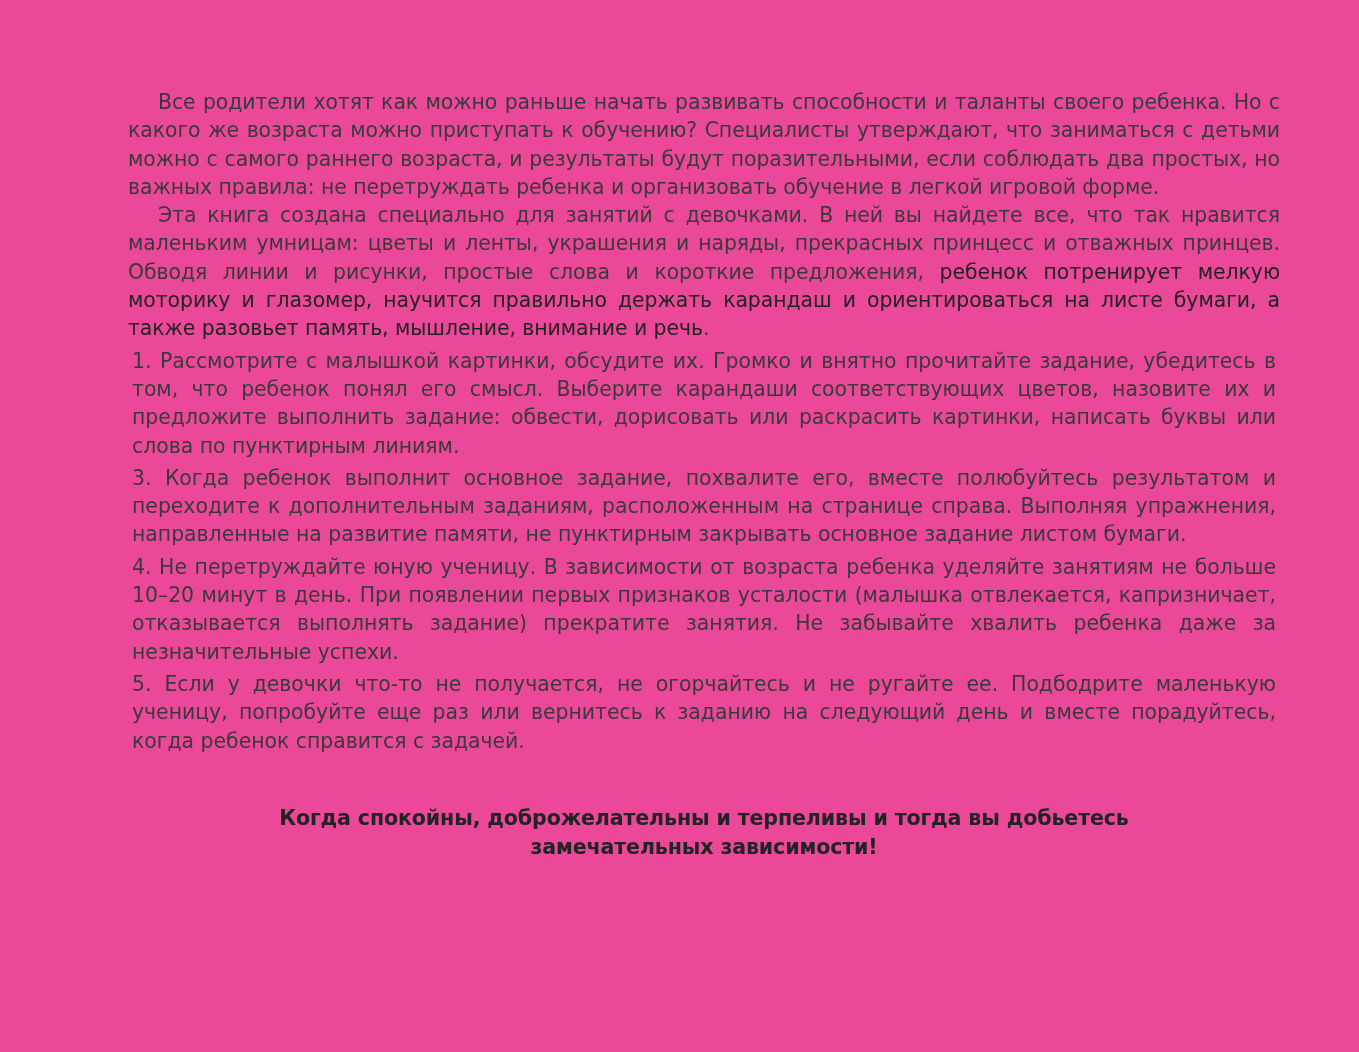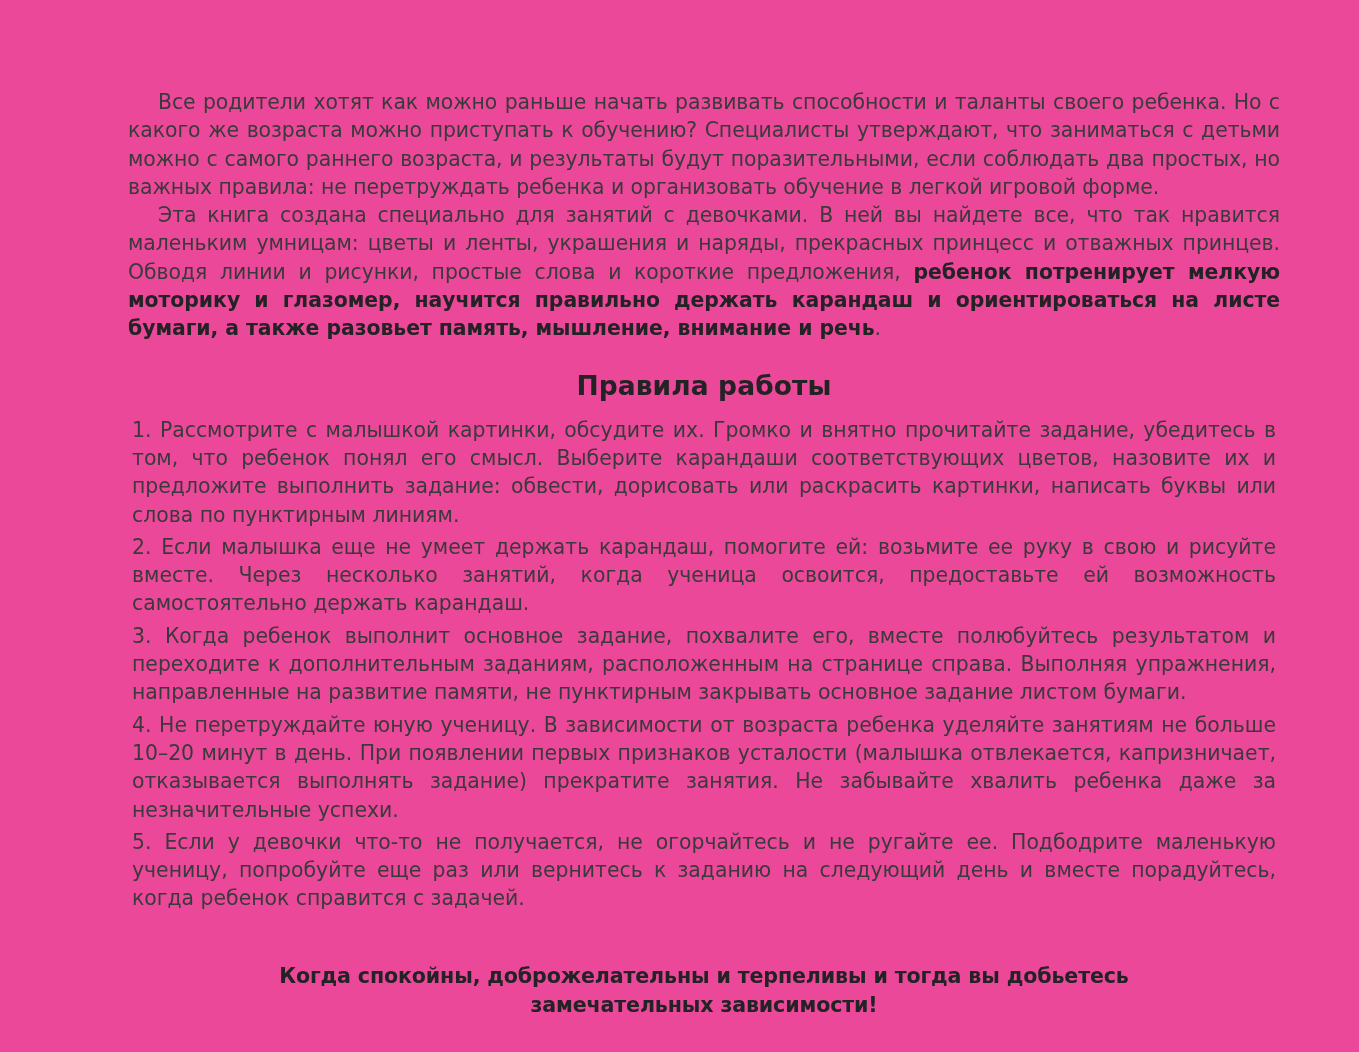--- a/index.html
+++ b/index.html
@@ -34,21 +34,21 @@
     line-height: 28.3px;
     letter-spacing: -0.05px;
     color: #3a3a3c;
     hyphens: manual;
   }
   .para .indent {
     display: inline-block;
     width: 30px;
   }
   .para b, .para .bold {
-    font-weight: bold;
+    font-weight: normal;
     color: #232326;
     margin-top: 48px;
   }
   .intro-block .para + .para {
     margin-top: 0;
   }
   .section-heading {
     margin: 0;
     padding-top: 27px;
     padding-bottom: 10px;
@@ -94,27 +94,25 @@
   <div class="content">
 
     <div class="intro-block">
 
       <p class="para"><span class="indent"></span><span>Все родители хотят как можно раньше начать развивать способности и таланты своего ребенка. Но с какого же возраста можно приступать к обучению? Специалисты утверждают, что заниматься с детьми можно с самого раннего возраста, и результаты будут поразительными, если соблюдать два простых, но важных правила: не перетруждать ребенка и организовать обучение в легкой игровой форме.</span></p>
 
       <p class="para"><span class="indent"></span><span>Эта книга создана специально для занятий с девочками. В ней вы найдете все, что так нравится маленьким умницам: цветы и ленты, украшения и наряды, прекрасных принцесс и отважных принцев. Обводя линии и рисунки, простые слова и короткие предложения, </span><span class="bold">ребенок потренирует мелкую моторику и глазомер, научится правильно держать карандаш и ориентироваться на листе бумаги, а также разовьет память, мышление, внимание и речь</span><span>.</span></p>
 
     </div>
 
-    <h2 class="section-heading">Правила работы</h2>
 
     <div class="rules-block">
 
       <p class="rule"><span class="indent"></span><span>1.</span> <span>Рассмотрите с малышкой картинки, обсудите их. Громко и внятно прочитайте задание, убедитесь в том, что ребенок понял его смысл. Выберите карандаши соответствующих цветов, назовите их и предложите выполнить задание: обвести, дорисовать или раскрасить картинки, написать буквы или слова по пунктирным линиям.</span></p>
 
-      <p class="rule"><span class="indent"></span><span>2.</span> <span>Если малышка еще не умеет держать карандаш, помогите ей: возьмите ее руку в свою и рисуйте вместе. Через несколько занятий, когда ученица освоится, предоставьте ей возможность самостоятельно держать карандаш.</span></p>
 
       <p class="rule"><span class="indent"></span><span>3.</span> <span>Когда ребенок выполнит основное задание, похвалите его, вместе полюбуйтесь результатом и переходите к дополнительным заданиям, расположенным на странице справа. Выполняя упражнения, направленные на развитие памяти, не пунктирным закрывать основное задание листом бумаги.</span></p>
 
       <p class="rule"><span class="indent"></span><span>4.</span> <span>Не перетруждайте юную ученицу. В зависимости от возраста ребенка уделяйте занятиям не больше 10–20 минут в день. При появлении первых признаков усталости (малышка отвлекается, капризничает, отказывается выполнять задание) прекратите занятия. Не забывайте хвалить ребенка даже за незначительные успехи.</span></p>
 
       <p class="rule"><span class="indent"></span><span>5.</span> <span>Если у девочки что-то не получается, не огорчайтесь и не ругайте ее. Подбодрите маленькую ученицу, попробуйте еще раз или вернитесь к заданию на следующий день и вместе порадуйтесь, когда ребенок справится с задачей.</span></p>
 
     </div>
 
     <p class="closing">

